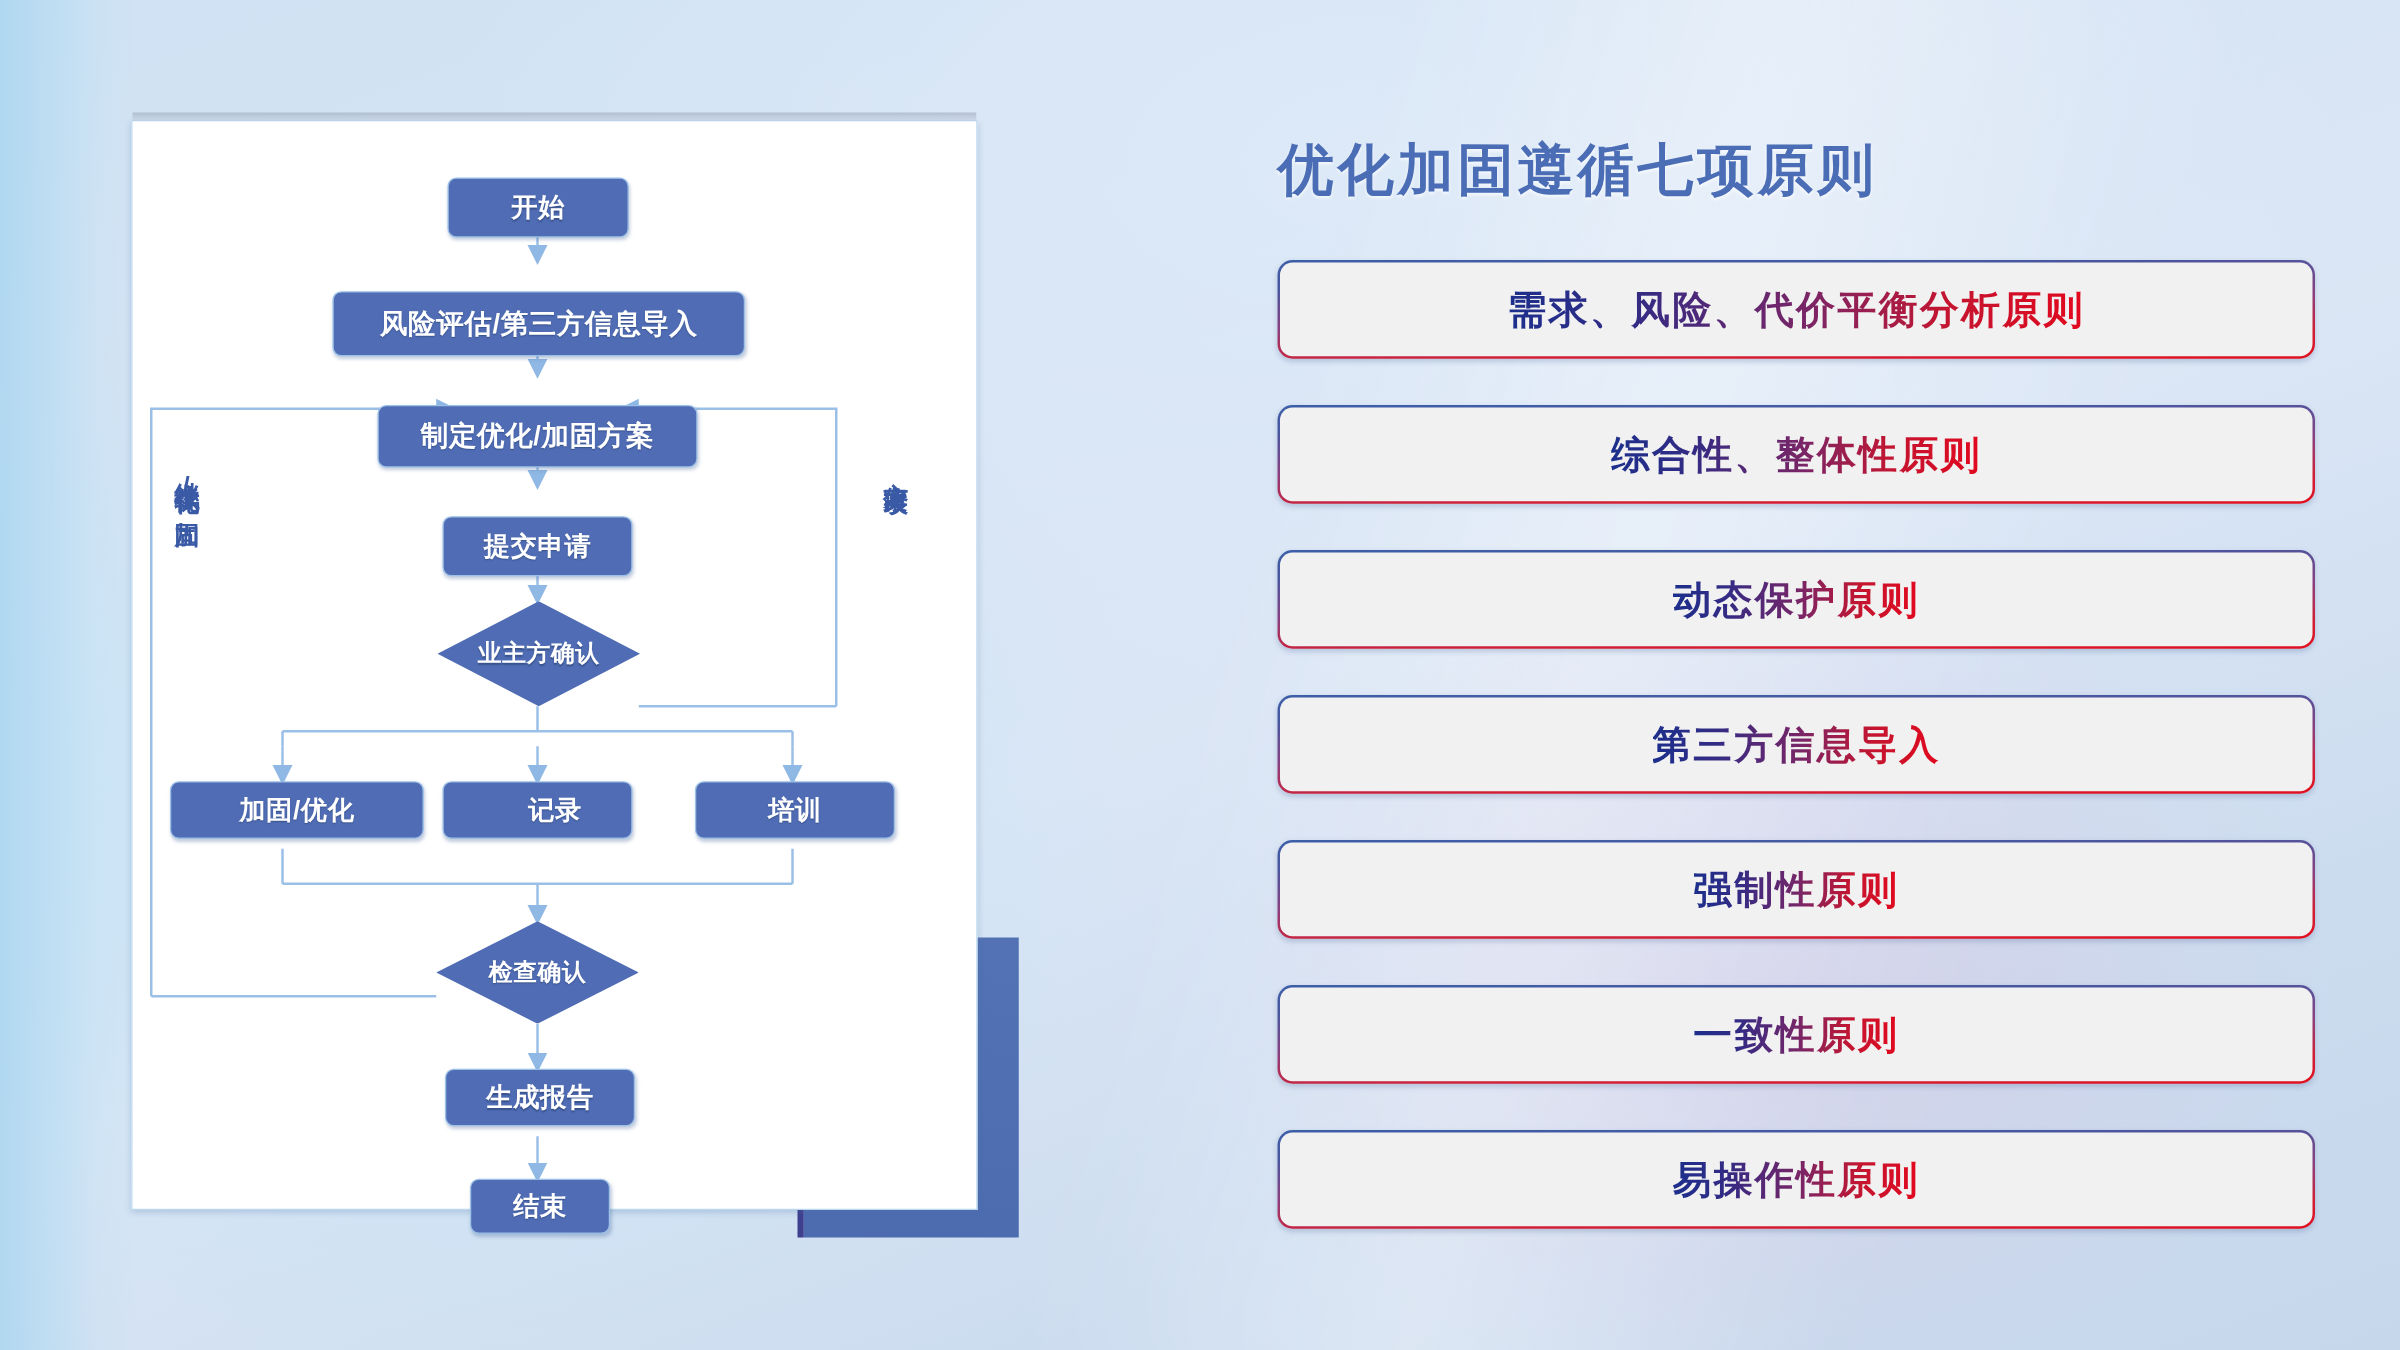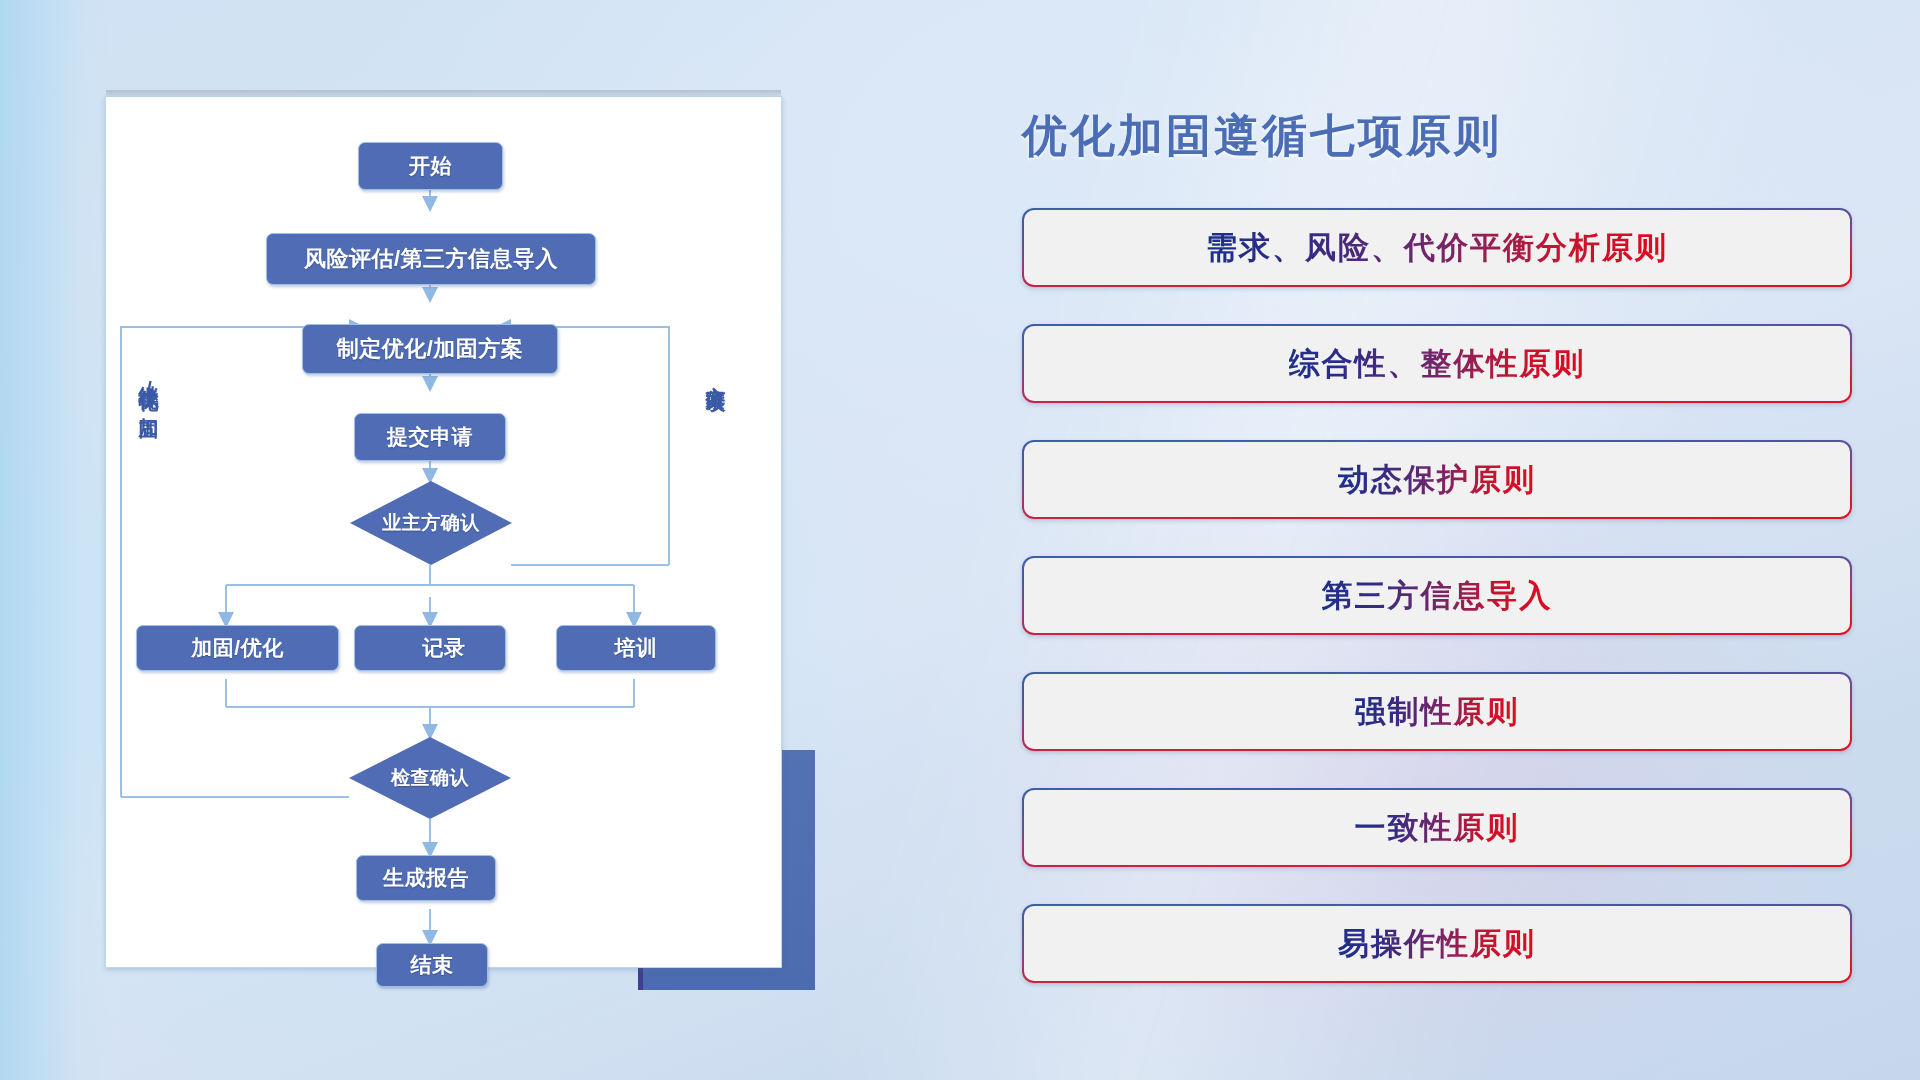--- a/index.html
+++ b/index.html
@@ -270,21 +270,21 @@
 
     <div class="node rect" style="left:450px; top:528px; width:160px; height:46px; font-size:21px;">
       <span>培训</span>
     </div>
 
     <div class="node diamond" style="left:243px; top:640px; width:162px; height:82px; font-size:19px;">
       <span class="diamond-shape"></span>
       <span class="diamond-label">检查确认</span>
     </div>
 
-    <div class="node rect" style="left:250px; top:758px; width:140px; height:46px; font-size:21px;">
+    <div class="node rect" style="left:250px; top:758px; width:152px; height:46px; font-size:21px;">
       <span>生成报告</span>
     </div>
 
     <div class="node rect" style="left:270px; top:846px; width:112px; height:44px; font-size:21px;">
       <span>结束</span>
     </div>
 
     <div class="vlabel" style="left:32px; top:273px; font-size:20px;">继续优化/加固</div>
 
     <div class="vlabel" style="left:599px; top:273px; font-size:20px;">方案修改</div>

